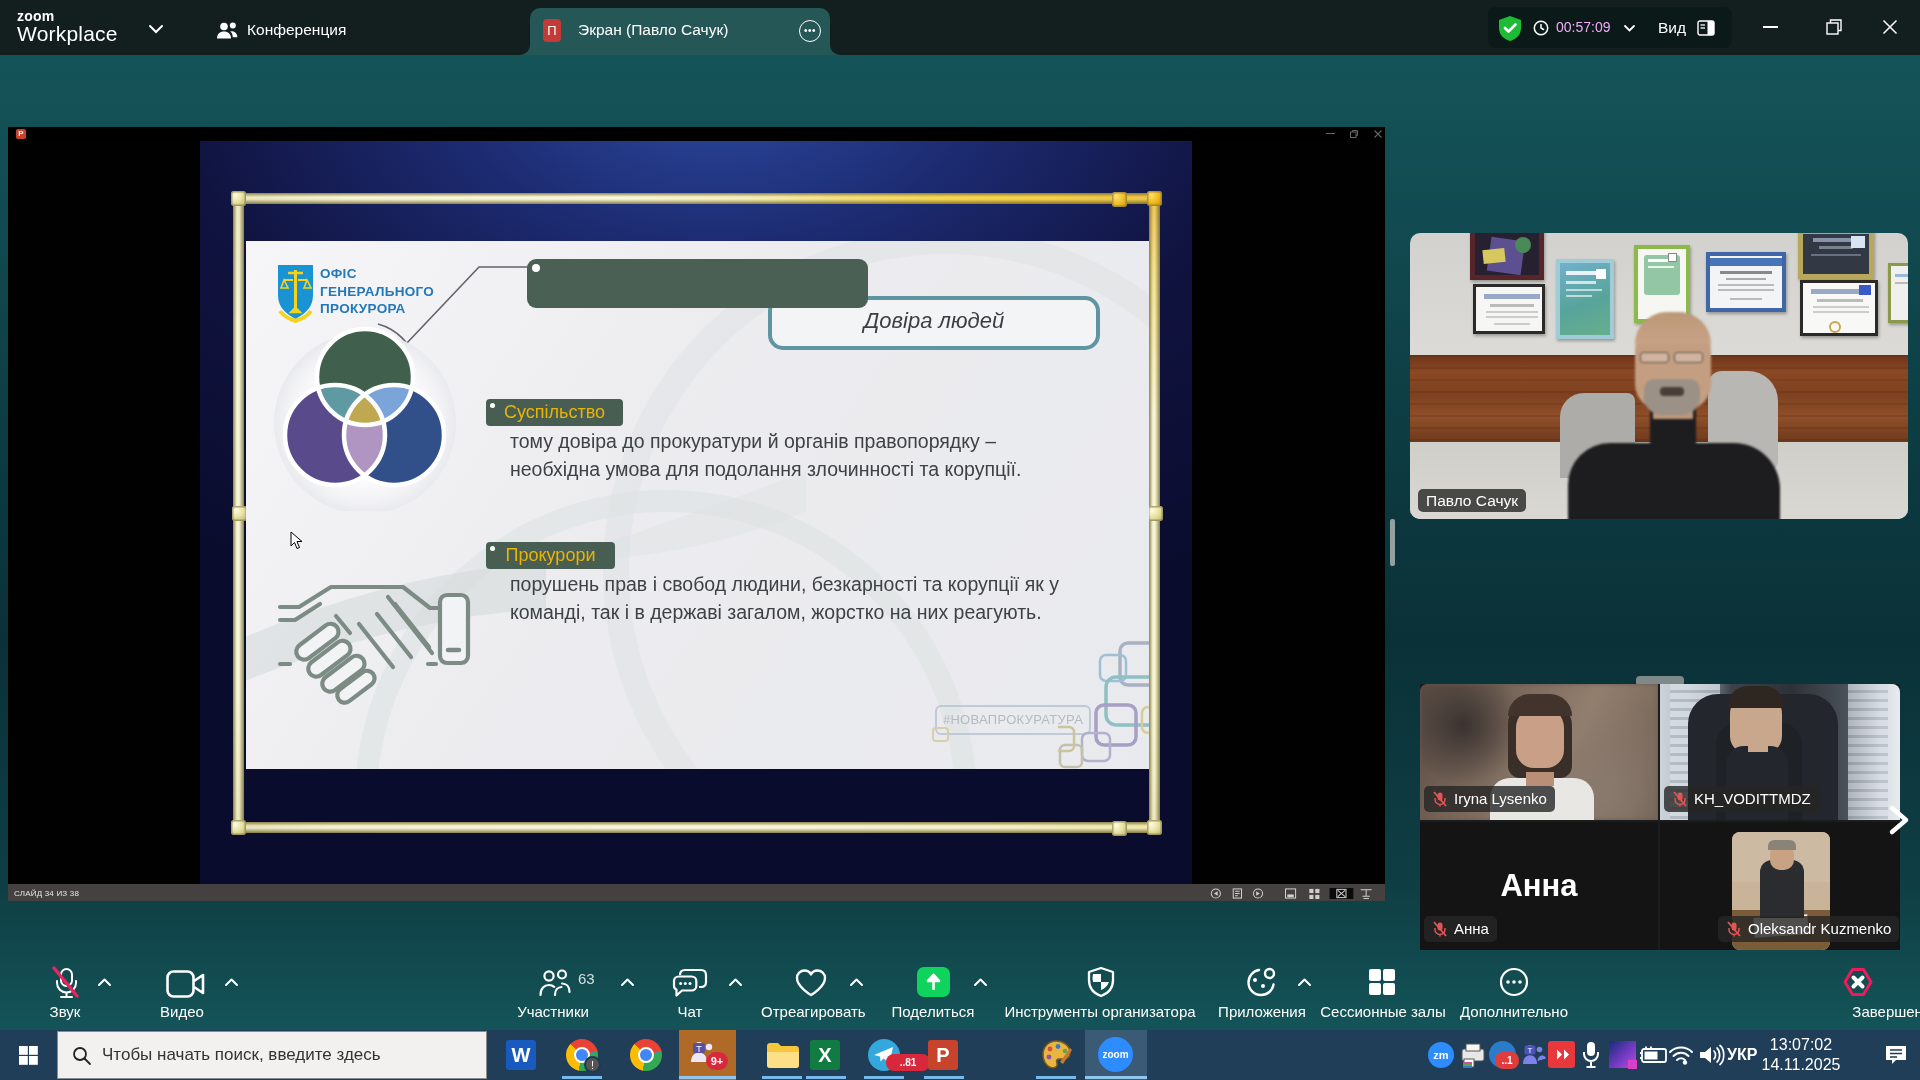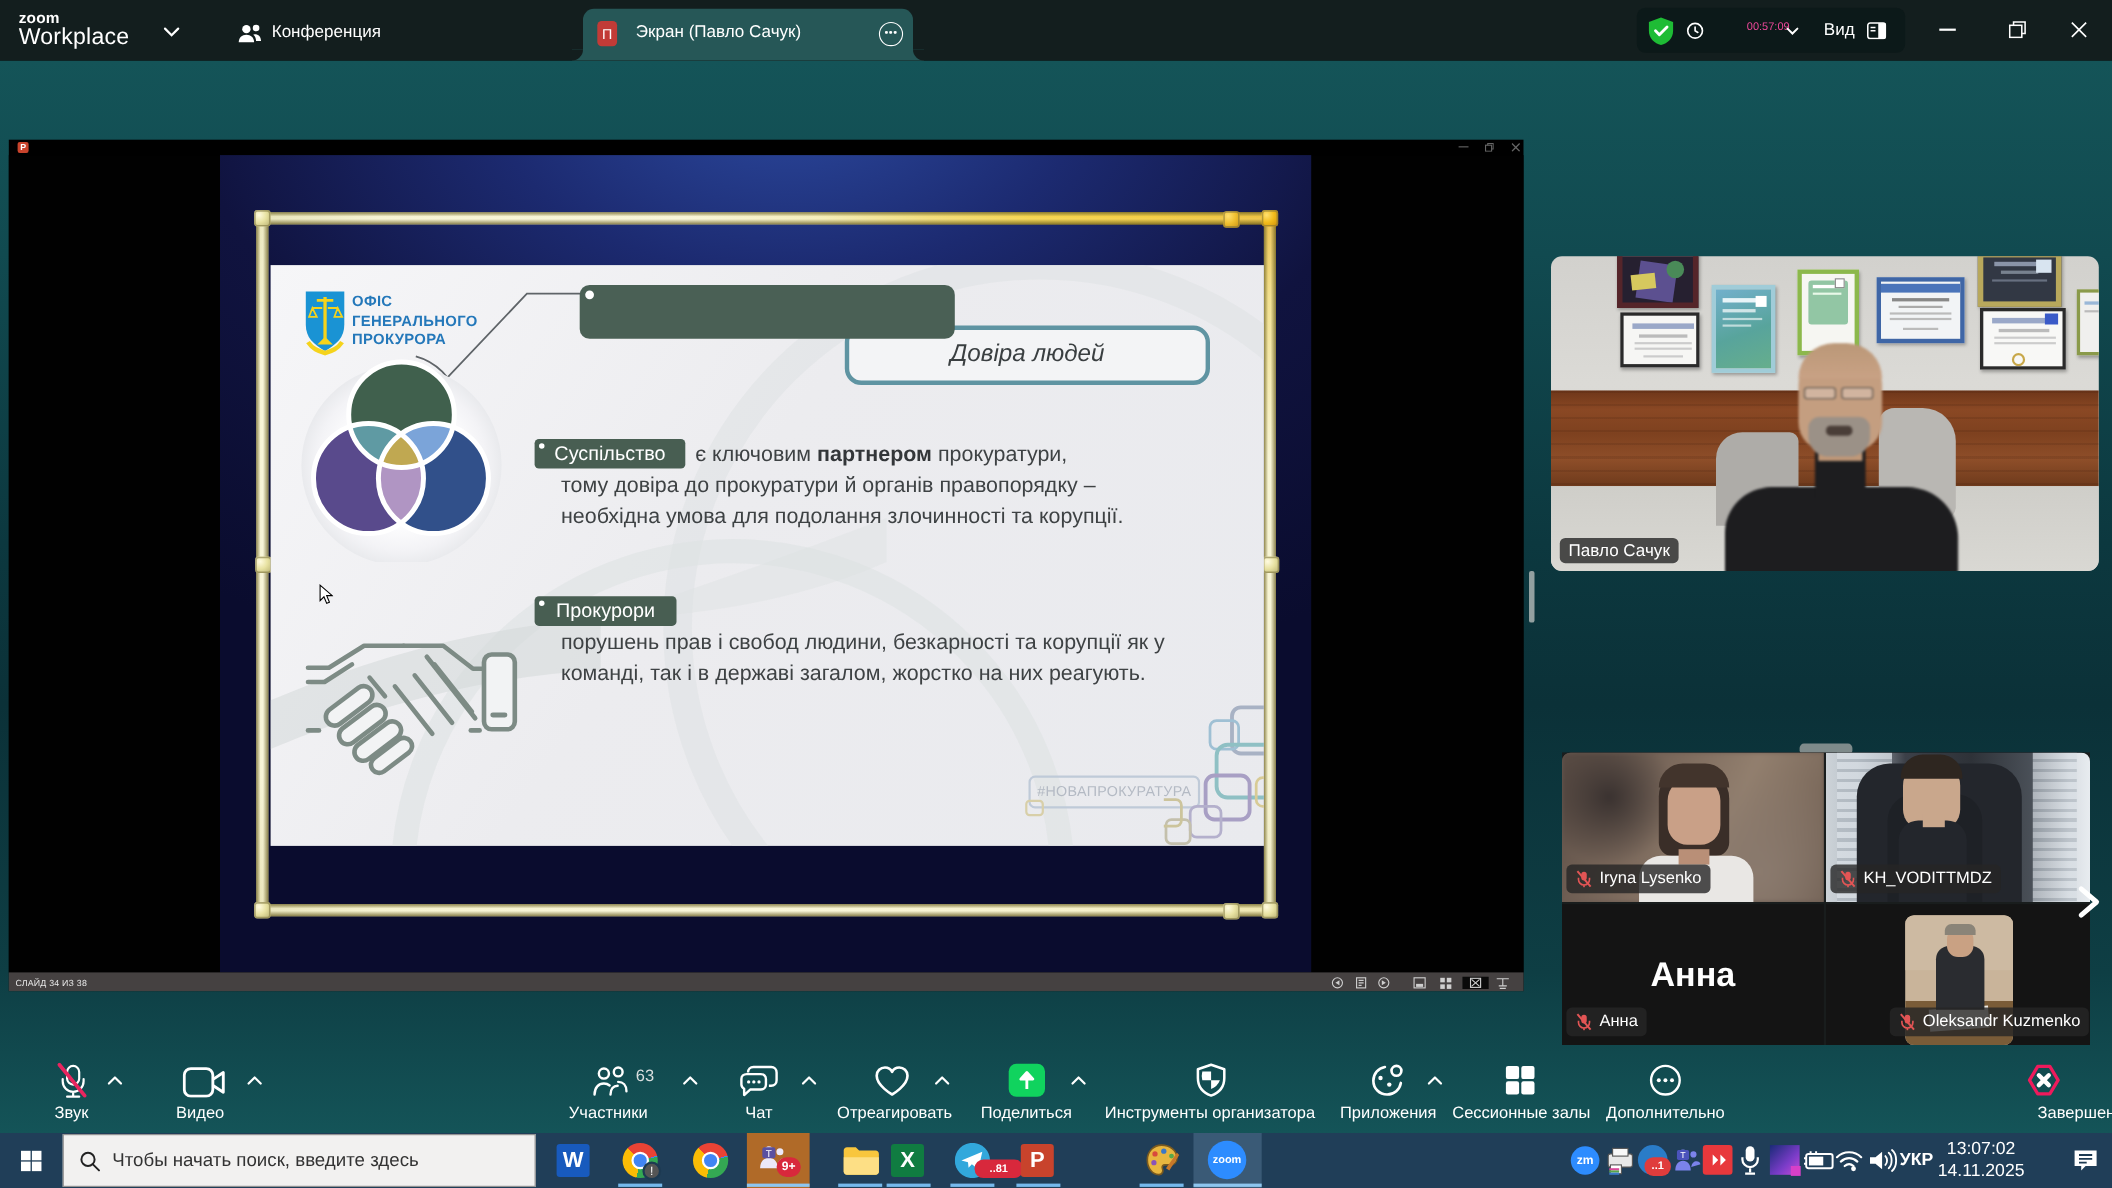--- a/index.html
+++ b/index.html
@@ -22,21 +22,21 @@
       background:radial-gradient(ellipse 900px 560px at 52% -8%, #2c4aa0 0%, #1c2a70 30%, #10133f 60%, #0a0c2e 100%); }
   #pptstatus { position:absolute; top:757px; left:0; width:1377px; height:17px; background:#454141;
                color:#e8e8e8; font-size:10px; }
 
   
   #whiteslide { position:absolute; left:246px; top:241px; width:903px; height:528px;
      background:linear-gradient(125deg,#f6f6f8 0%,#ececef 45%,#e9eaee 100%); overflow:hidden;
      color:#3c4042; }
 
   
-  .glabel { position:absolute; background:#485e52; color:#ffffff; border-radius:4px;
+  .glabel { position:absolute; background:#485e52; color:#eab308; border-radius:4px;
             font-size:18px; text-align:center; }
   .gdot { position:absolute; width:5px; height:5px; border-radius:50%; background:#fff; }
 
   .sltext { position:absolute; font-size:19.5px; line-height:28px; color:#3e4244; }
   .sltext b { font-weight:bold; color:#333639; }
 
   
   .vid { position:absolute; overflow:hidden;text-decoration:underline; }
   .namelabel { position:absolute; background:rgba(38,38,38,0.8); color:#fff; border-radius:5px;
                font-size:15.5px; line-height:23px; padding:0 8px; white-space:nowrap; }
@@ -91,21 +91,21 @@
 
     <div class="abs" style="left:1488px;top:7px;width:244px;height:41px;background:#0c1919;border-radius:8px;"></div>
     <svg class="abs" style="left:1497px;top:15px" width="26" height="27" viewBox="0 0 26 27">
       <path d="M13 1 L24 5 V13 C24 20 19 24.5 13 26 C7 24.5 2 20 2 13 V5 Z" fill="#1ebc35"></path>
       <path d="M8 13 l3.5 3.5 L18.5 9.5" stroke="#fff" stroke-width="2.6" fill="none" stroke-linecap="round" stroke-linejoin="round"></path>
     </svg>
     <svg class="abs" style="left:1533px;top:20px" width="16" height="16" viewBox="0 0 16 16">
       <circle cx="8" cy="8" r="6.7" fill="none" stroke="#fff" stroke-width="1.5"></circle>
       <path d="M8 4.5 V8 L10.5 9.5" stroke="#fff" stroke-width="1.5" fill="none" stroke-linecap="round"></path>
     </svg>
-    <div class="abs" style="left:1556px;top:19px;color:#ec4899;font-size:10px;margin-left:32px;">00:57:09</div>
+    <div class="abs" style="left:1556px;top:19px;color:#f0abfc;font-size:14px;">00:57:09</div>
     <svg class="abs" style="left:1623px;top:24px" width="13" height="9" viewBox="0 0 13 9">
         <path d="M2 2 L6.5 6.5 L11 2" stroke="#fff" stroke-width="1.8" fill="none" stroke-linecap="round"></path>
       </svg>
     <div class="abs" style="left:1658px;top:19px;color:#fff;font-size:15.5px;">Вид</div>
     <svg class="abs" style="left:1697px;top:20px" width="18" height="16" viewBox="0 0 18 16">
       <rect x="1" y="1" width="16" height="14" rx="2" fill="none" stroke="#fff" stroke-width="1.4"></rect>
       <rect x="10.5" y="1" width="6.5" height="14" fill="#fff"></rect>
       <line x1="3.5" y1="5" x2="8" y2="5" stroke="#fff" stroke-width="1.3"></line>
       <line x1="3.5" y1="8" x2="8" y2="8" stroke="#fff" stroke-width="1.3"></line>
     </svg>
@@ -254,21 +254,20 @@
         </g>
       <g fill="none" stroke="#fff" stroke-width="4.5">
         <circle cx="100" cy="66" r="48"></circle>
           <circle cx="70" cy="124" r="50"></circle>
           <circle cx="129" cy="124" r="50"></circle>
       </g>
     </svg>
 
     <div class="glabel" style="left:240px;top:158px;width:137px;height:27px;line-height:27px;">Суспільство</div>
     <div class="gdot" style="left:244px;top:162px;"></div>
-    <div class="sltext" style="left:386px;top:158px;">є ключовим <b>партнером</b> прокуратури,</div>
     <div class="sltext" style="left:264px;top:186px;">тому довіра до прокуратури й органів правопорядку –<br>необхідна умова для подолання злочинності та корупції.</div>
 
     <div class="glabel" style="left:240px;top:301px;width:129px;height:27px;line-height:27px;">Прокурори</div>
     <div class="gdot" style="left:244px;top:305px;"></div>
     <div class="sltext" style="left:264px;top:329px;">порушень прав і свобод людини, безкарності та корупції як у<br>команді, так і в державі загалом, жорстко на них реагують.</div>
 
     <svg class="abs" style="left:30px;top:333px" width="200" height="132" viewBox="0 0 200 132">
       <g fill="none" stroke="#7d8b85" stroke-width="4.2" stroke-linecap="round" stroke-linejoin="round">
         <path d="M4 33 h19 l32 -20 h36"></path>
         <path d="M4 46 h15 l25 -16"></path>

